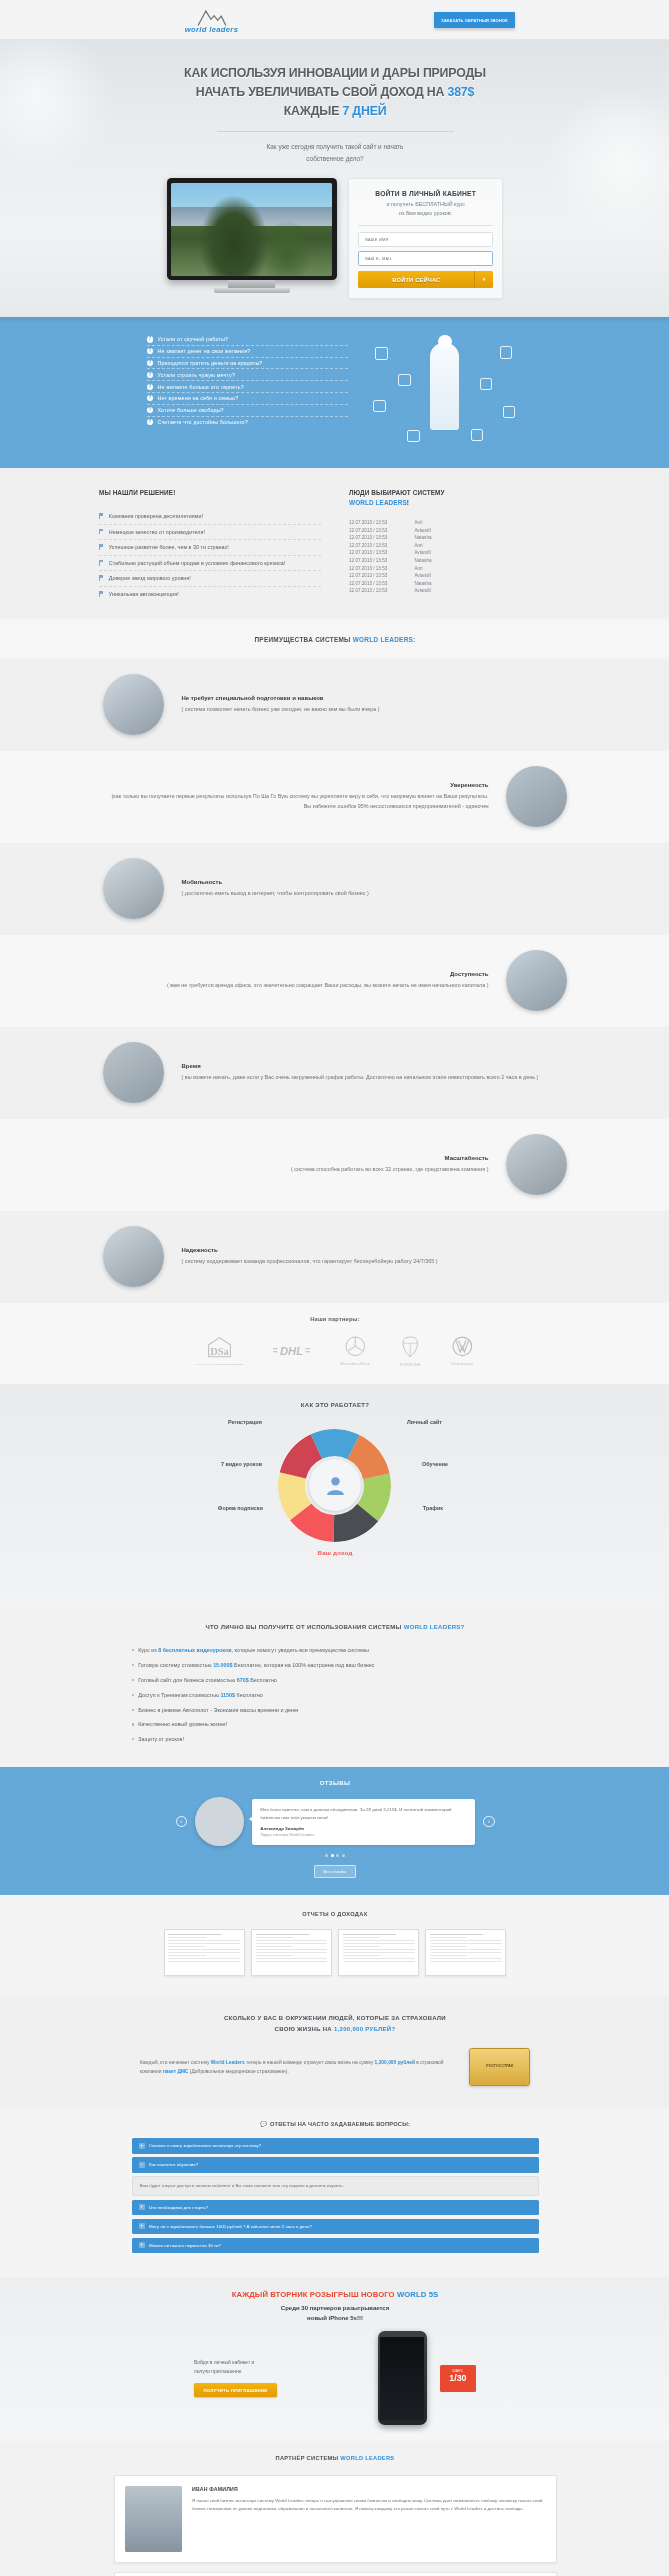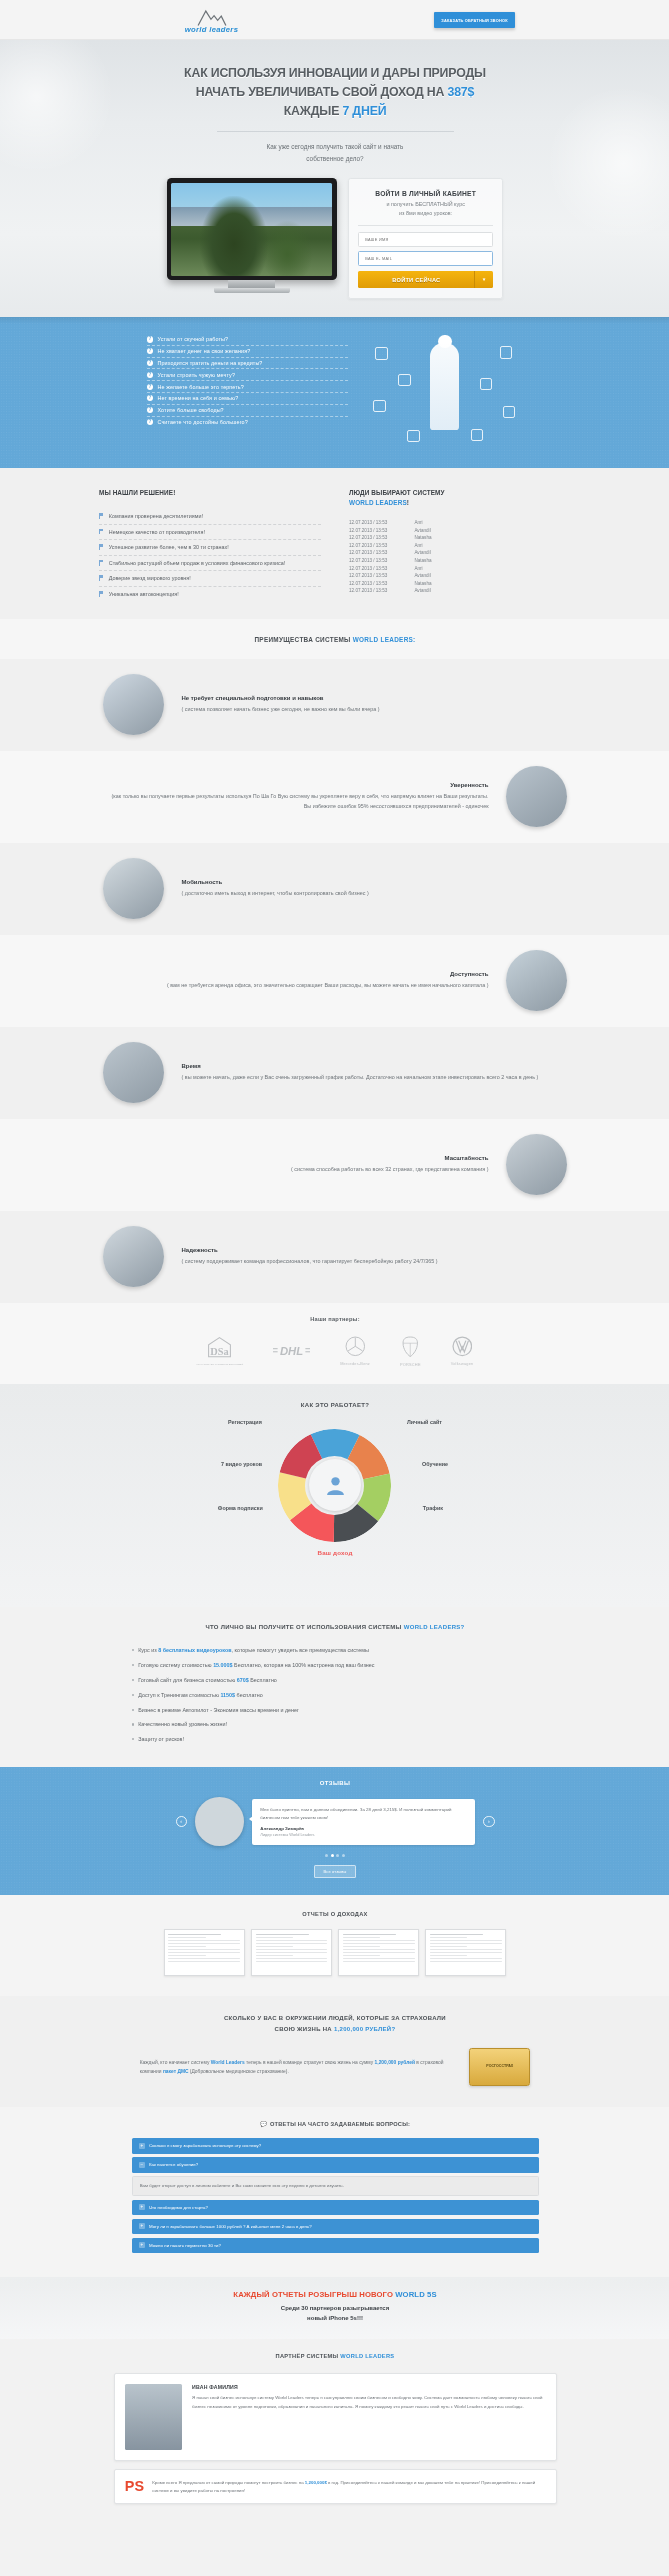--- a/index.html
+++ b/index.html
@@ -728,26 +728,42 @@
         </div>
         <div class="faqq">
           <span class="pm">+</span>
           <span>Можно ли начать неуместно 30 ти?</span>
         </div>
       </div>
   </div>
 
   <div class="promo">
     <h2>
-      <span>КАЖДЫЙ ОТЧЕТЫ  РОЗЫГРЫШ НОВОГО </span><span class="acc">WORLD 5S</span>
+      <span>КАЖДЫЙ ВТОРНИК  РОЗЫГРЫШ НОВОГО </span><span class="acc">WORLD 5S</span>
     </h2>
     <h3>
       <span>Среди 30 партнеров разыгрывается</span><br>
       <span>новый iPhone 5s!!!</span>
     </h3>
+    <div class="promobody">
+      <div class="promoleft">
+        <p>
+          <span>Войди в личный кабинет и</span><br>
+          <span>получи приглашение</span>
+        </p>
+        <button class="promobtn">ПОЛУЧИТЬ ПРИГЛАШЕНИЕ</button>
+      </div>
+      <div class="iphone">
+          <div class="scr"></div>
+        </div>
+      <div class="shans">
+        <div class="lbl">ШАНС</div>
+        <div class="val">1/30</div>
+      </div>
+    </div>
   </div>
 
   <div class="ppart">
     <h2>
       <span>ПАРТНЁР  СИСТЕМЫ </span><span class="acc">WORLD LEADERS</span>
     </h2>
     <div class="pcard">
       <div class="pphoto"></div>
       <div class="pinfo">
         <h4>ИВАН ФАМИЛИЯ</h4>

